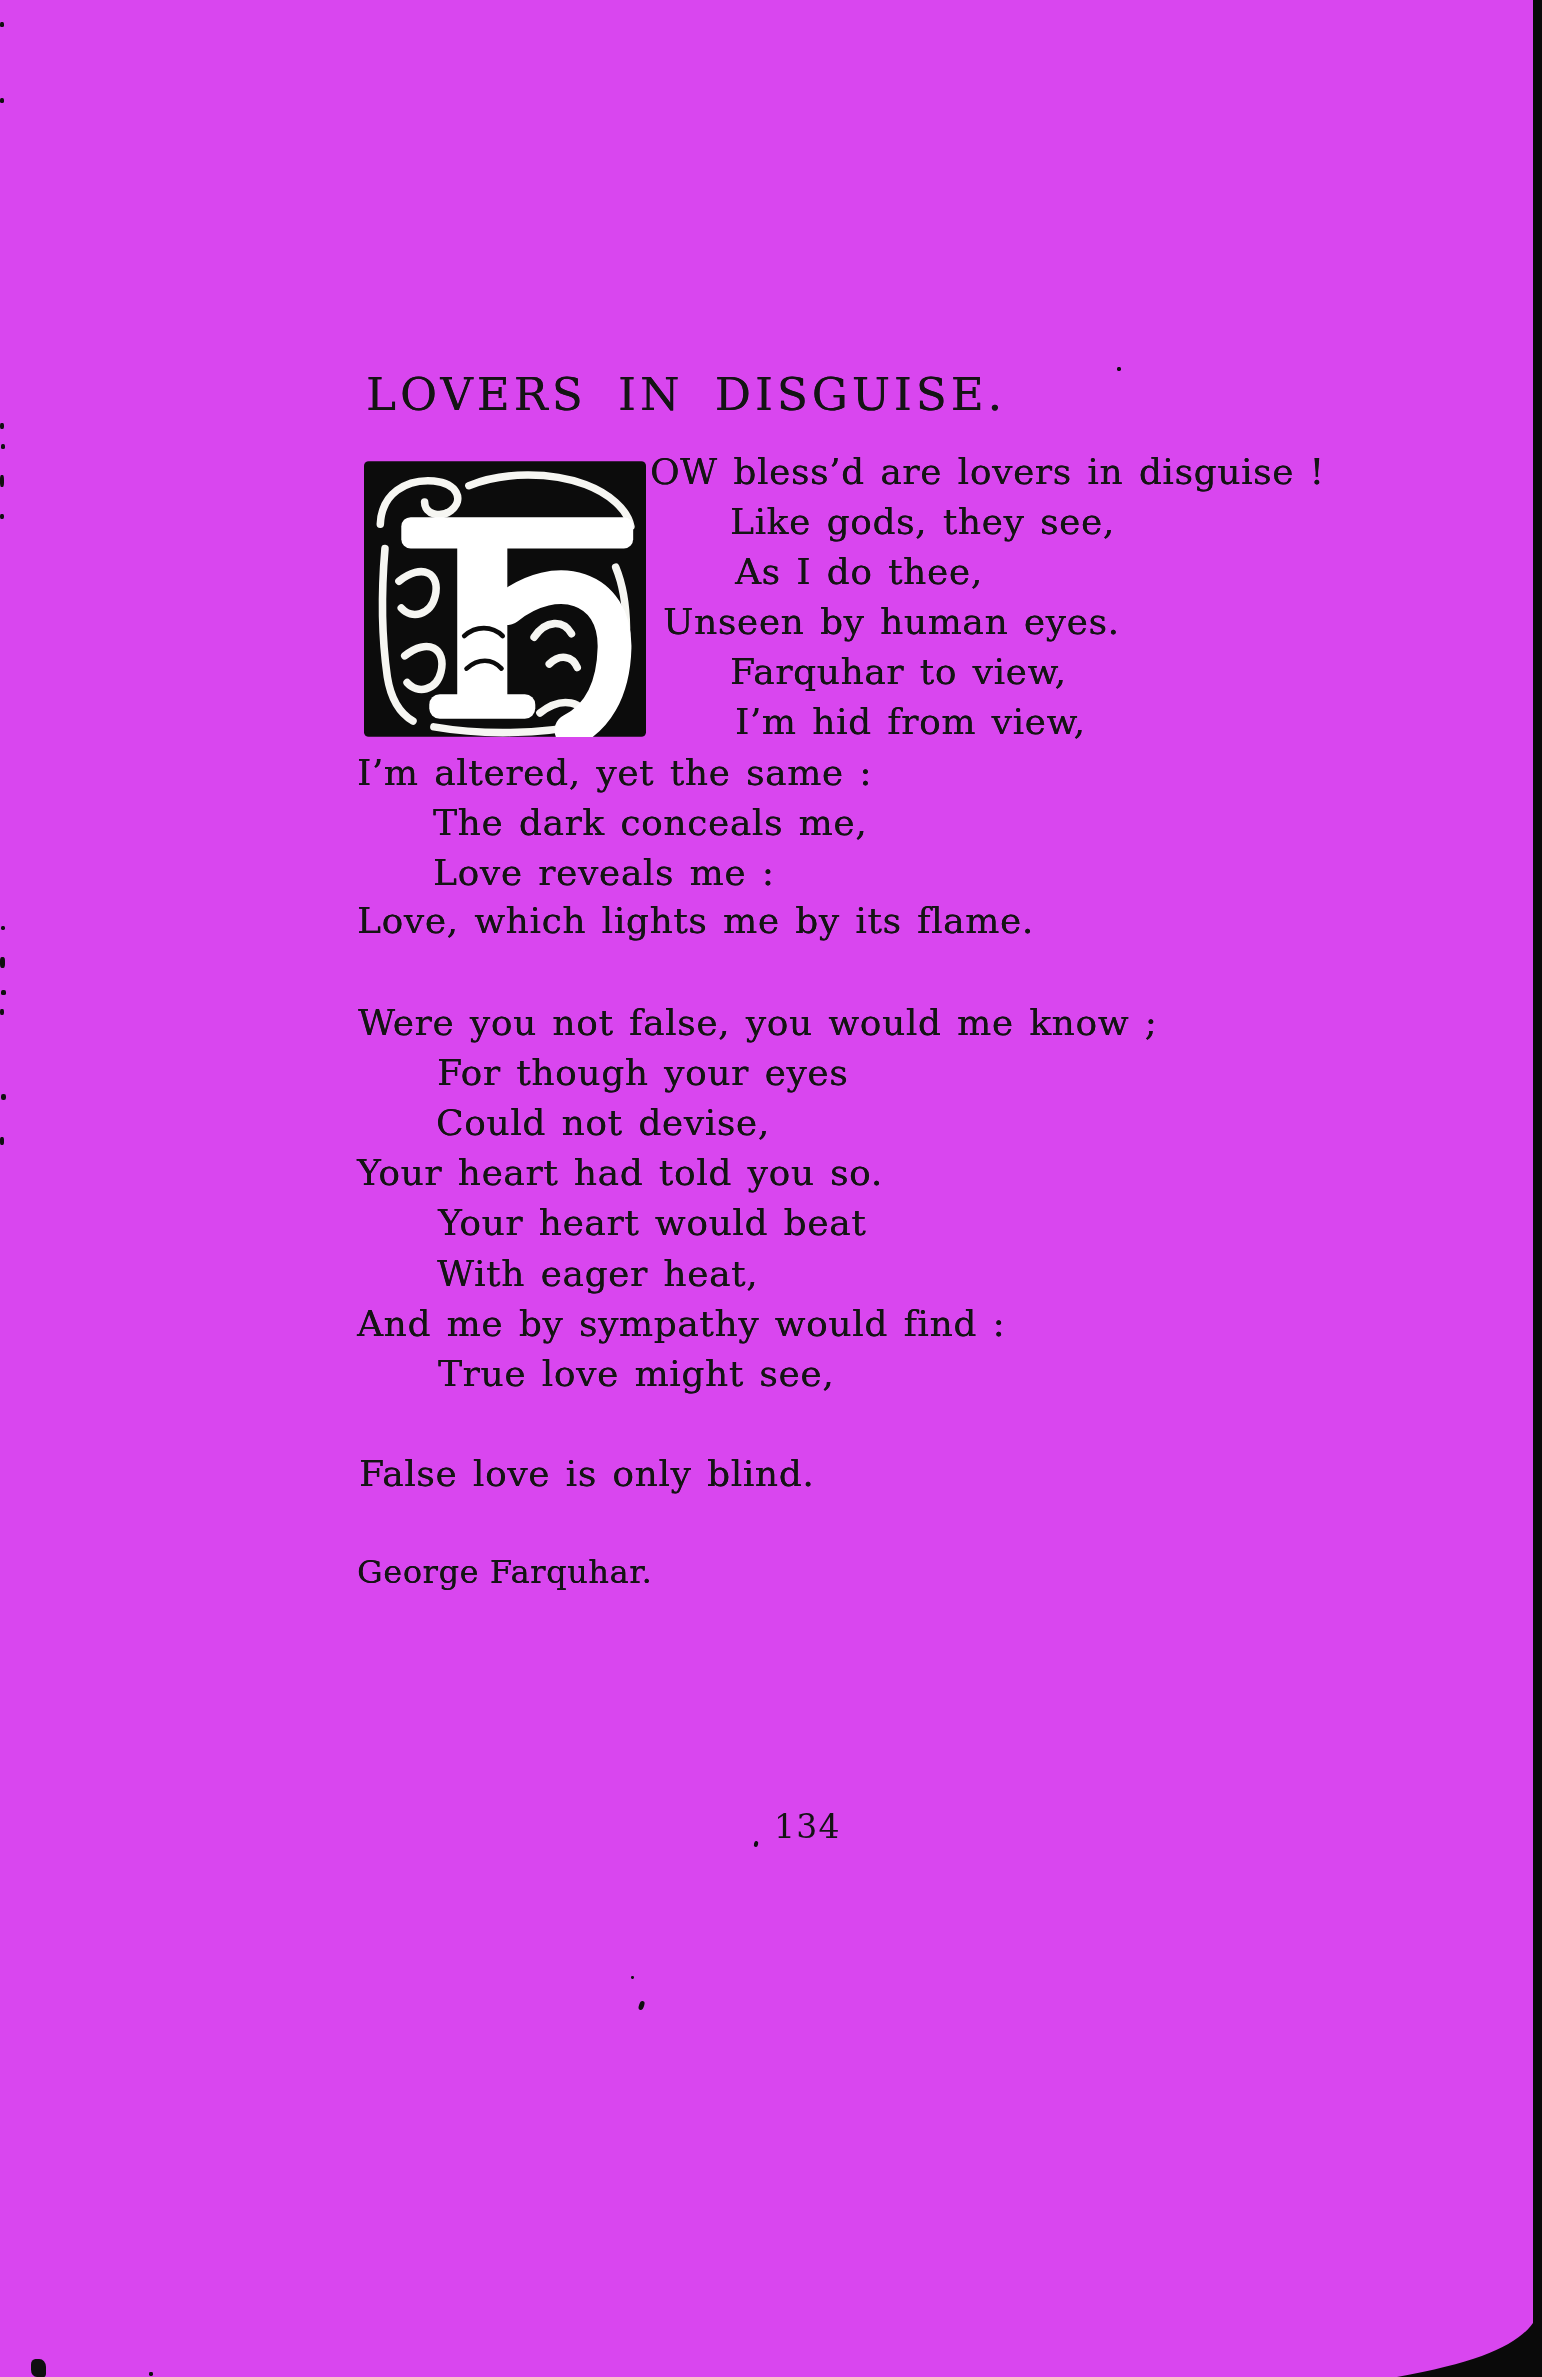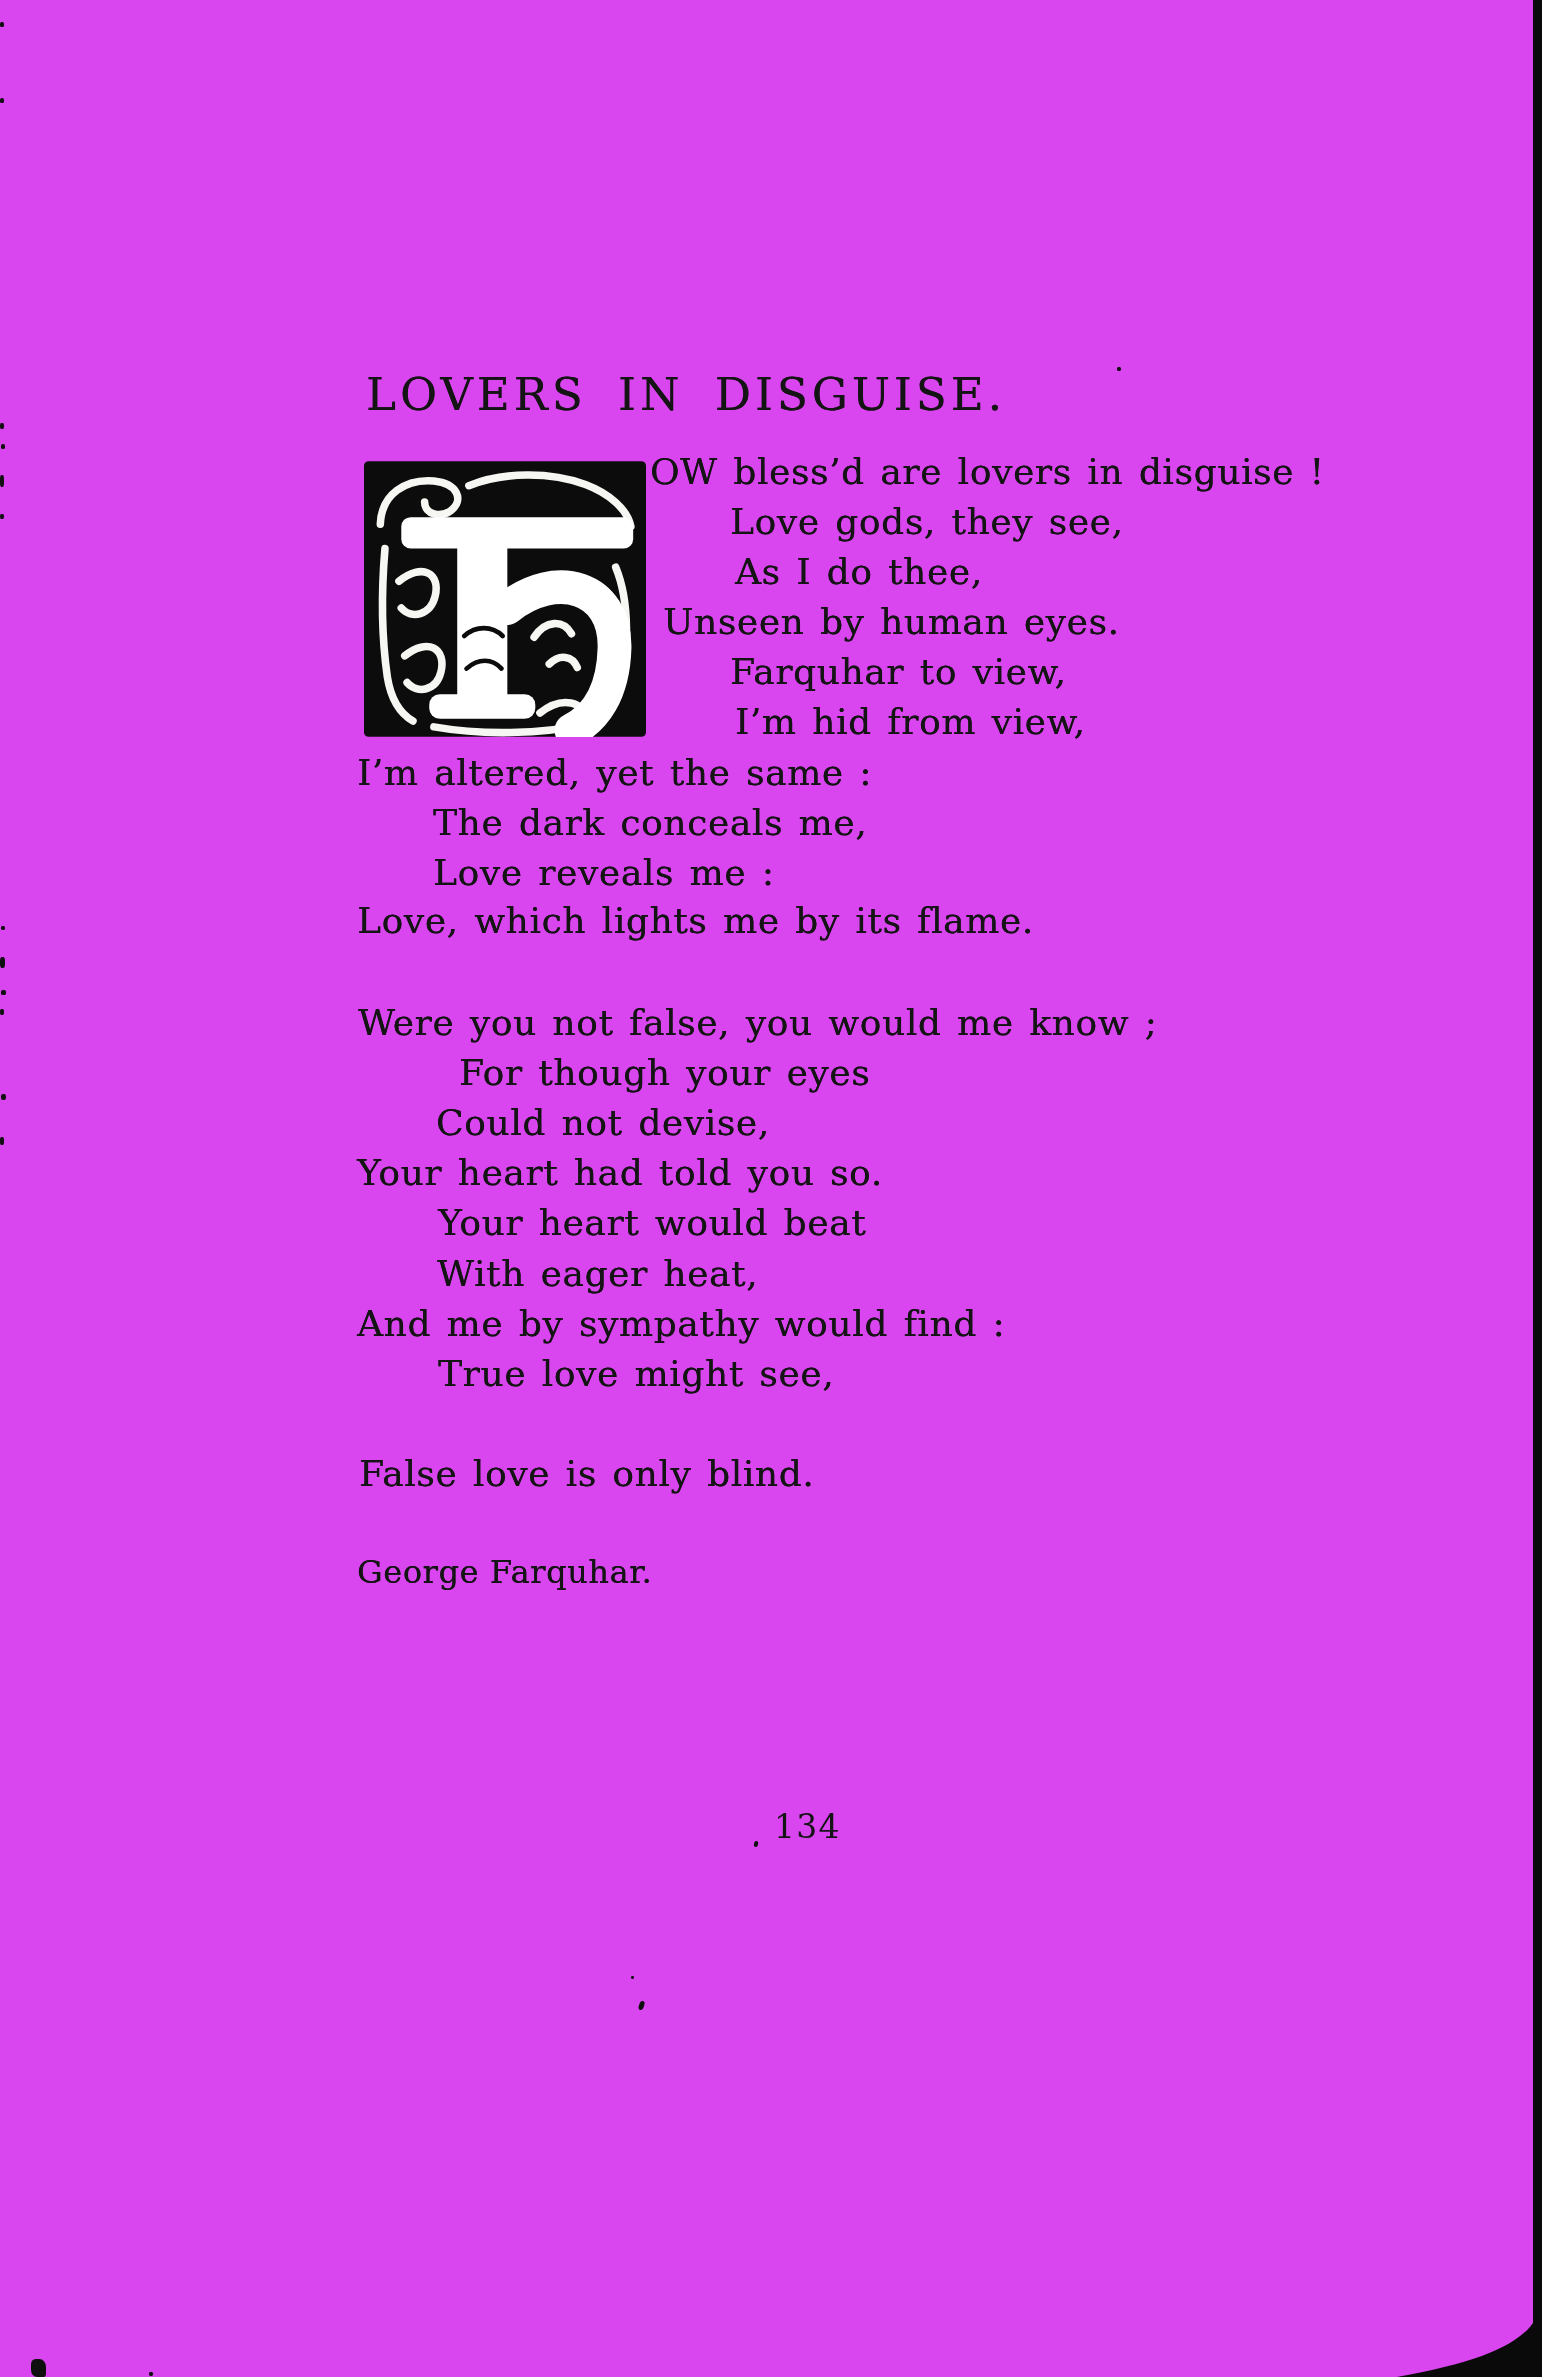--- a/index.html
+++ b/index.html
@@ -98,33 +98,33 @@
       <path d="M246,252 C330,185 432,215 430,320 C428,398 396,442 356,462" fill="none" stroke="#ffffff" stroke-width="58" stroke-linecap="round"></path>
 
       <g fill="none" stroke="#0c0c0c" stroke-width="8" stroke-linecap="round">
         <path d="M172,300 C192,282 220,282 238,300"></path>
         <path d="M176,356 C196,338 220,338 236,356"></path>
       </g>
     </svg>
   </div>
 
   <div class="line" style="left:650px;top:451px;">OW bless’d are lovers in disguise !</div>
-  <div class="line" style="left:730px;top:501px;">Love gods, they see,</div>
+  <div class="line" style="left:730px;top:501px;">Like gods, they see,</div>
   <div class="line" style="left:735px;top:551px;">As I do thee,</div>
   <div class="line" style="left:663px;top:601px;">Unseen by human eyes.</div>
   <div class="line" style="left:730px;top:651px;">Farquhar to view,</div>
   <div class="line" style="left:735px;top:701px;">I’m hid from view,</div>
 
   <div class="line" style="left:357px;top:752px;">I’m altered, yet the same :</div>
   <div class="line" style="left:433px;top:802px;">The dark conceals me,</div>
   <div class="line" style="left:433px;top:852px;">Love reveals me :</div>
   <div class="line" style="left:357px;top:900px;">Love, which lights me by its flame.</div>
 
   <div class="line" style="left:358px;top:1002px;">Were you not false, you would me know ;</div>
-  <div class="line" style="left:437px;top:1052px;margin-left:22px;">For though your eyes</div>
+  <div class="line" style="left:437px;top:1052px;">For though your eyes</div>
   <div class="line" style="left:436px;top:1102px;">Could not devise,</div>
   <div class="line" style="left:357px;top:1152px;">Your heart had told you so.</div>
   <div class="line" style="left:438px;top:1202px;">Your heart would beat</div>
   <div class="line" style="left:437px;top:1253px;">With eager heat,</div>
   <div class="line" style="left:357px;top:1303px;">And me by sympathy would find :</div>
   <div class="line" style="left:438px;top:1353px;">True love might see,</div>
   <div class="line" style="left:359px;top:1453px;">False love is only blind.</div>
 
   <div class="attr">George Farquhar.</div>
 

